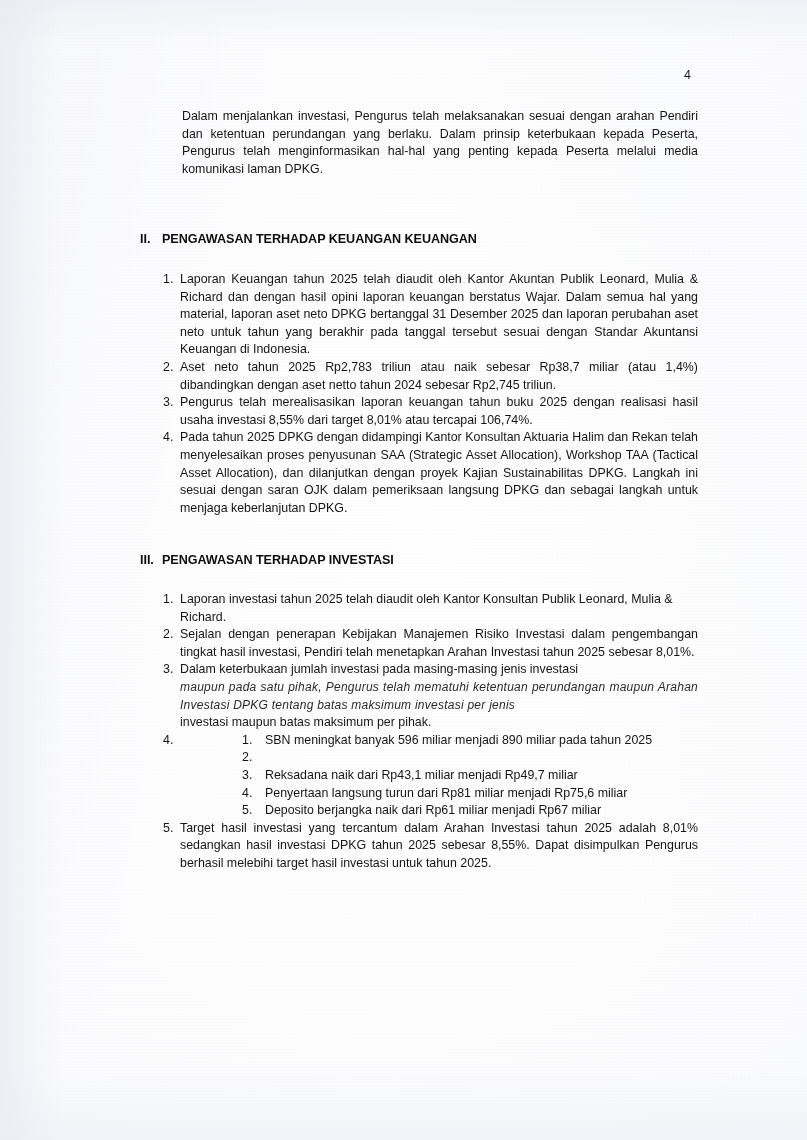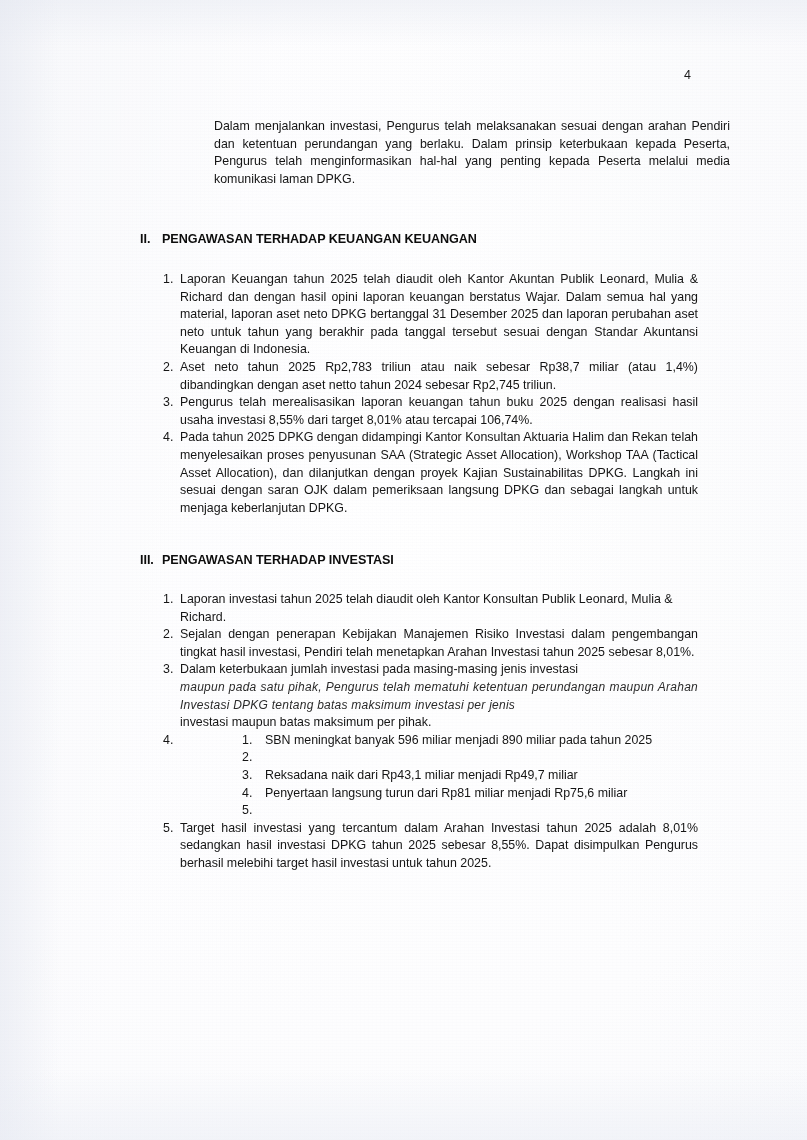--- a/index.html
+++ b/index.html
@@ -174,21 +174,21 @@
 
   <div class="scan-noise"></div>
   <div class="edge-shade-top"></div>
   <div class="edge-shade-left"></div>
   <div class="edge-shade-bottom"></div>
 
   <div class="content">
 
     <div class="page-number">4</div>
 
-    <div class="body-col" style="top:118px;margin-left:32px;">
+    <div class="body-col" style="top:108px;">
       <p class="para">Dalam  menjalankan investasi, Pengurus telah melaksanakan sesuai dengan arahan Pendiri dan ketentuan perundangan yang berlaku.  Dalam prinsip keterbukaan kepada Peserta, Pengurus telah menginformasikan hal-hal yang penting kepada Peserta melalui media komunikasi laman DPKG.</p>
     </div>
 
     <div class="section-head" style="top:232px;">
       <span class="rn">II.</span>
       <span class="head-text">PENGAWASAN TERHADAP KEUANGAN KEUANGAN</span>
     </div>
 
     <div class="olist" style="top:271px;">
 
@@ -257,20 +257,21 @@
             <div class="subitem">
               <span class="snum">3.</span>
               <span>Reksadana naik dari Rp43,1 miliar menjadi Rp49,7 miliar</span>
             </div>
             <div class="subitem">
               <span class="snum">4.</span>
               <span>Penyertaan langsung turun dari Rp81 miliar menjadi Rp75,6 miliar</span>
             </div>
             <div class="subitem">
               <span class="snum">5.</span>
+              <span>Deposito berjangka naik dari Rp61 miliar menjadi Rp67 miliar</span>
             </div>
           </div>
         </span>
       </div>
 
       <div class="oitem">
         <span class="num">5.</span>
         <span class="body">Target hasil investasi yang tercantum dalam Arahan Investasi tahun 2025 adalah 8,01% sedangkan hasil investasi DPKG tahun 2025 sebesar 8,55%. Dapat disimpulkan Pengurus berhasil melebihi target hasil investasi untuk tahun 2025.</span>
       </div>
 

